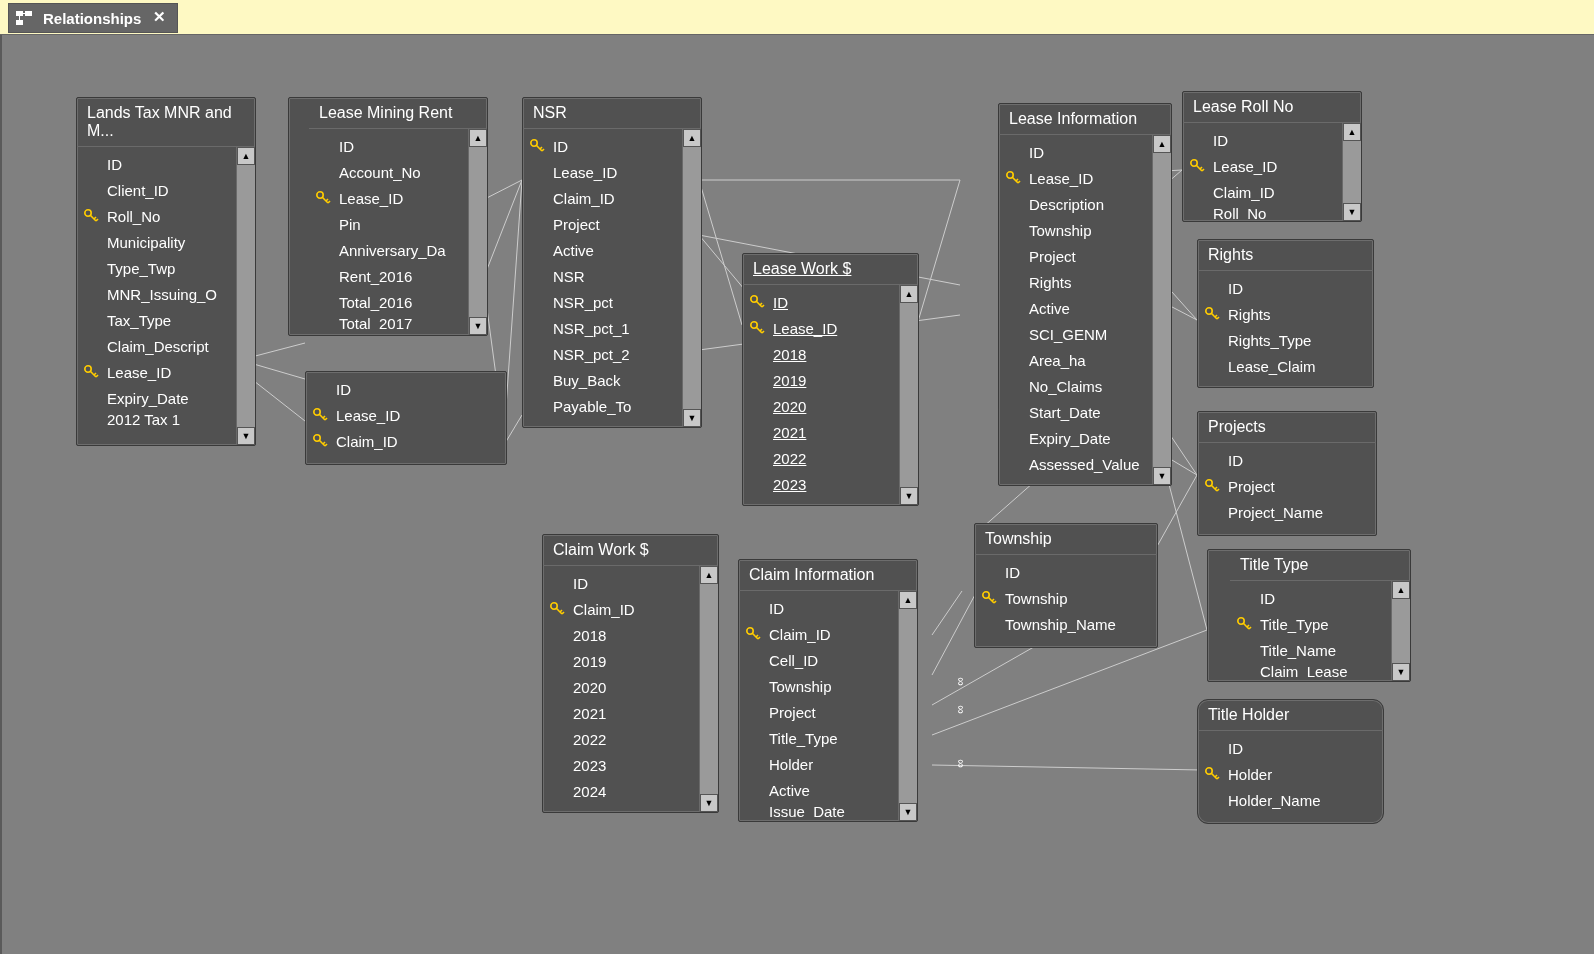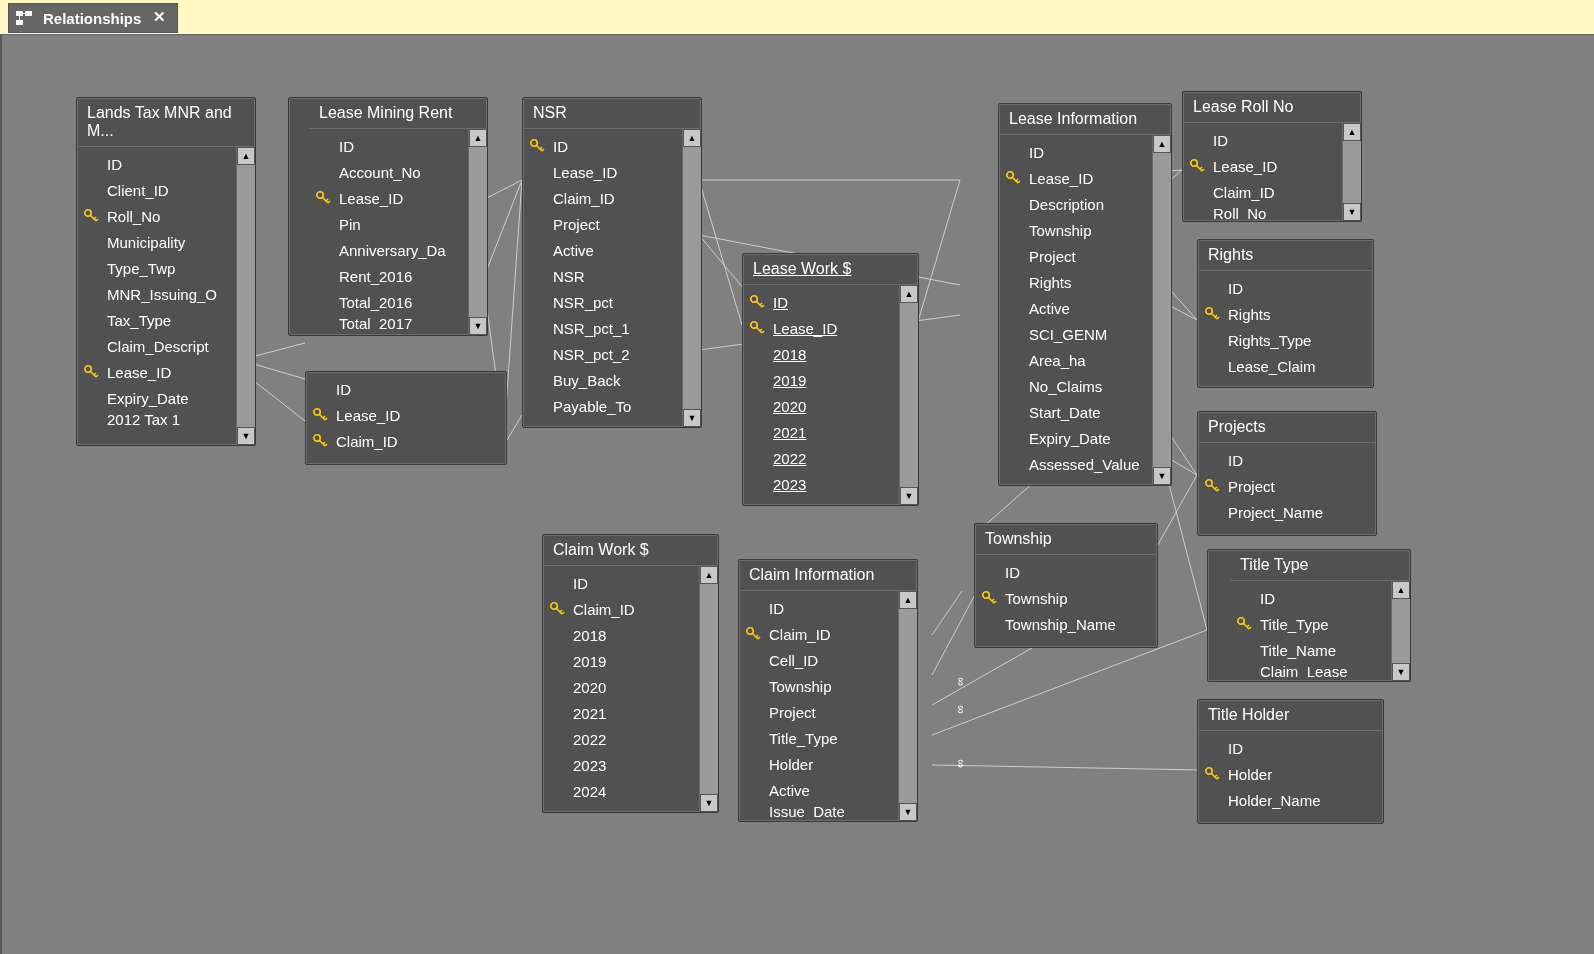--- a/index.html
+++ b/index.html
@@ -700,21 +700,21 @@
             <span>Claim_Lease</span>
           </div>
         </div>
       <div class="scrollbar">
         <div class="arrow up">▲</div>
         <div class="arrow down">▼</div>
       </div>
     </div>
   </div>
 
-  <div class="table-box" id="tb-title_holder" style="left:1195px;top:664px;width:185px;">
+  <div class="table-box" id="tb-title_holder" style="left:1195px;top:664px;width:185px;border-radius:11px;">
     <div class="table-title">Title Holder</div>
     <div class="table-body" style="height:92px;">
       <div class="field-list">
           <div class="field-row">
             <span>ID</span>
           </div>
           <div class="field-row">
             <span class="key"><svg width="16" height="16" viewBox="0 0 16 16">
                 <circle cx="5" cy="5" r="3.2" fill="none" stroke="#fc0" stroke-width="1.6"></circle>
                 <line x1="7.3" y1="7.3" x2="13" y2="13" stroke="#fc0" stroke-width="1.6"></line>

